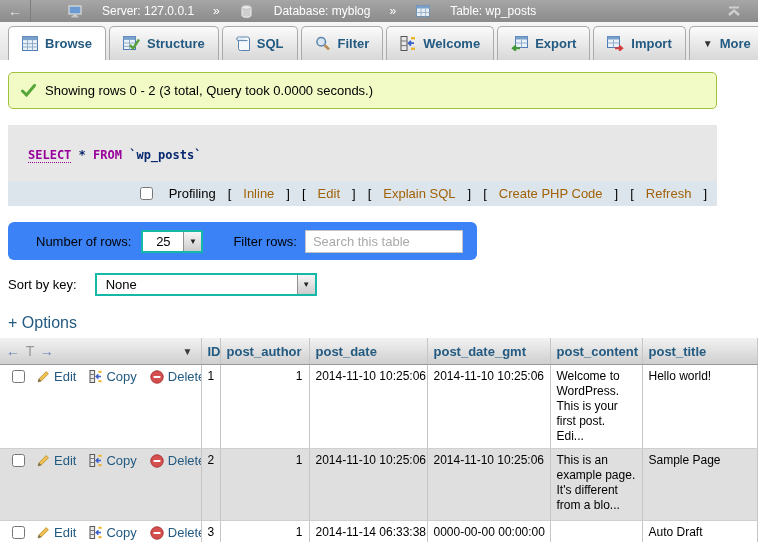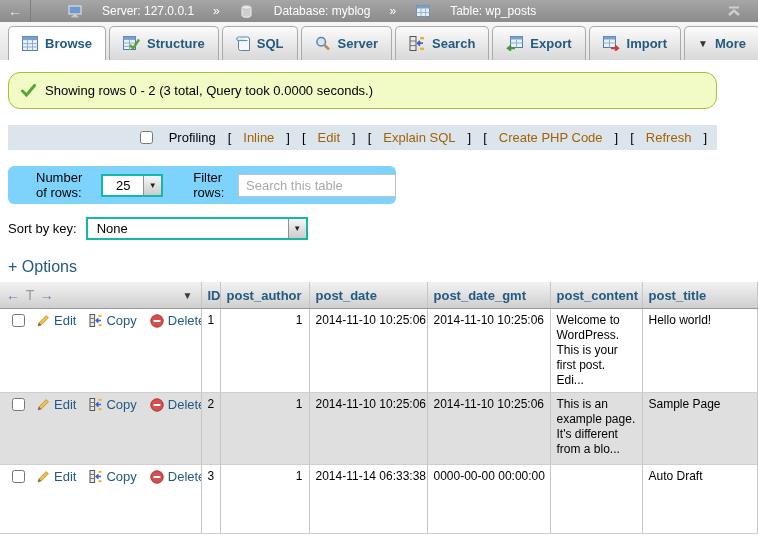--- a/index.html
+++ b/index.html
@@ -29,42 +29,42 @@
     margin-top:4px;display:flex;align-items:center;gap:7px;
     padding:0 13px;border:1px solid #aaa;border-bottom:none;
     border-radius:5px 5px 0 0;background:linear-gradient(#fbfbfb,#d8d8d8);
     color:#235a81;font-weight:bold;font-size:13px;margin-right:3px;cursor:pointer;
   }
   .tab.active{background:#fff;}
   .more-arrow{color:#333;font-size:10px;}
   
   .success{
     margin:12px 8px 0 8px;width:709px;box-sizing:border-box;
-    border:1px solid #a0c03e;background:#f2fac5;border-radius:12px;
+    border:1px solid #a0c03e;background:#f2fac5;border-radius:5px;
     padding:10px 12px;display:flex;align-items:center;gap:9px;font-size:13px;
   }
   
   .sql-panel{margin:16px 8px 0 8px;width:709px;box-sizing:border-box;}
   .sql-query{
     background:#e7e7e7;padding:23px 20px 19px 20px;
     font-family:"DejaVu Sans Mono",monospace;font-weight:bold;font-size:12px;
   }
   .kw{color:#990099;}
   .kw.doc{border-bottom:1px dotted #990099;}
   .ident{color:#06286e;}
   .sql-toolbar{
     background:#dde5ec;padding:5px 10px;text-align:right;font-size:13px;
     display:flex;justify-content:flex-end;align-items:center;gap:12px;white-space:nowrap;
   }
   .sql-toolbar a{color:#a16207;text-decoration:none;cursor:pointer;}
   .bk{color:#000;}
   .sql-toolbar input{margin:0 4px 0 0;}
   
   .controls-bar{
-    margin:16px 16px 0 8px;width:388px;box-sizing:border-box;background:#7dd3fc;
+    margin:16px 16px 0 8px;width:469px;box-sizing:border-box;background:#3b82f6;
     border-radius:6px;height:38px;display:flex;align-items:center;font-size:13px;
   }
   .controls-bar .lbl1{margin-left:28px;}
   .win-select{
     display:inline-flex;align-items:stretch;border:2px solid #14b8a6;
     background:#fff;height:23px;box-sizing:border-box;cursor:pointer;
   }
   .win-select .sel-val{display:flex;align-items:center;padding:0 9px;font-size:13px;}
   .win-select .sel-btn{
     width:17px;border-left:1px solid #909090;display:flex;align-items:center;
@@ -73,21 +73,21 @@
   }
   .rows-select{margin-left:10px;}
   .rows-select .sel-val{min-width:22px;justify-content:center;}
   .filter-lbl{margin-left:30px;}
   .filter-input{
     margin-left:8px;width:158px;height:23px;box-sizing:border-box;
     border:1px solid #c2c2c2;padding:0 7px;font-size:13px;color:#444;
     font-family:"Liberation Sans",sans-serif;
   }
   .filter-input::placeholder{color:#a9a9a9;}
-  .sort-row{margin:13px 0 0 8px;display:flex;align-items:center;gap:9px;font-size:13px;}
+  .sort-row{margin:13px 0 0 8px;display:flex;align-items:center;gap:18px;font-size:13px;}
   .sort-select{width:222px;}
   .sort-select .sel-val{flex:1;}
   .options-link{
     display:inline-block;margin:18px 0 4px 8px;color:#235a81;font-size:16px;
     text-decoration:none;cursor:pointer;
   }
   
   table.results{border-collapse:collapse;table-layout:fixed;width:758px;margin-top:2px;}
   .results th{
     background:linear-gradient(#f2f2f2,#cfcfcf);
@@ -207,34 +207,34 @@
     </span>
     <span>SQL</span>
   </div>
   <div class="tab">
     <span>
       <svg width="16" height="15" viewBox="0 0 16 15">
           <circle cx="6.2" cy="5.8" r="4.3" fill="#d9e6f2" stroke="#5b84ad" stroke-width="1.5"></circle>
           <line x1="9.6" y1="9.2" x2="14" y2="13.4" stroke="#b98a4e" stroke-width="2.6"></line>
         </svg>
     </span>
-    <span>Server</span>
+    <span>Filter</span>
   </div>
   <div class="tab">
     <span>
       <svg width="16" height="15" viewBox="0 0 16 15">
           <rect x="1" y="0.5" width="6" height="14" fill="#e9e9e9" stroke="#555"></rect>
           <line x1="1" y1="5" x2="7" y2="5" stroke="#777"></line>
           <line x1="1" y1="9.6" x2="7" y2="9.6" stroke="#777"></line>
           <path d="M14 7.2 L9 7.2 M11 4.8 L8.6 7.2 L11 9.6" fill="none" stroke="#3c62c9" stroke-width="1.8"></path>
           <rect x="11" y="1" width="4" height="2.4" fill="#e8b52c"></rect>
           <rect x="11" y="11.6" width="4" height="2.4" fill="#e8b52c"></rect>
         </svg>
     </span>
-    <span>Search</span>
+    <span>Welcome</span>
   </div>
   <div class="tab">
     <span>
       <svg width="17" height="15" viewBox="0 0 17 15">
           <rect x="4.5" y="0.5" width="12" height="11" fill="#eaf1f8" stroke="#4e7bb5"></rect>
           <rect x="4.5" y="0.5" width="12" height="3" fill="#7aa1cc"></rect>
           <line x1="4.5" y1="7" x2="16.5" y2="7" stroke="#8fadc9"></line>
           <line x1="10.5" y1="3.6" x2="10.5" y2="11.5" stroke="#8fadc9"></line>
           <path d="M9 12.2 L2.4 12.2 M5 9.6 L1.8 12.2 L5 14.8" fill="none" stroke="#3f9a33" stroke-width="1.9"></path>
         </svg>
@@ -264,20 +264,21 @@
   <span>
     <svg width="15" height="13" viewBox="0 0 15 13">
         <path d="M1.5 7 L5.5 11 L13.5 1.5" fill="none" stroke="#57a639" stroke-width="3" stroke-linecap="round"></path>
       </svg>
   </span>
   <span>Showing rows 0 - 2 (3 total, Query took 0.0000 seconds.)</span>
 </div>
 
 
 <div class="sql-panel">
+  <div class="sql-query"><span class="kw doc">SELECT</span><span class="ident"> * </span><span class="kw">FROM</span><span class="ident"> `wp_posts`</span></div>
   <div class="sql-toolbar">
     <input type="checkbox" style="">
     <span>Profiling</span>
     <span class="bk">[</span>
     <a>Inline</a>
     <span class="bk">]</span>
     <span class="bk">[</span>
     <a>Edit</a>
     <span class="bk">]</span>
     <span class="bk">[</span>

